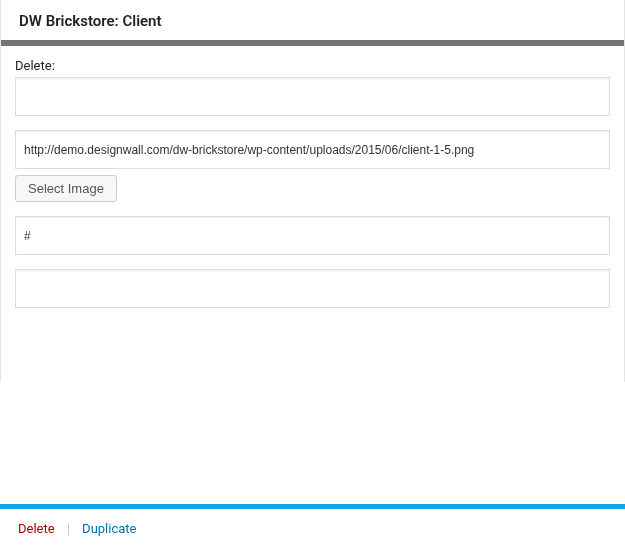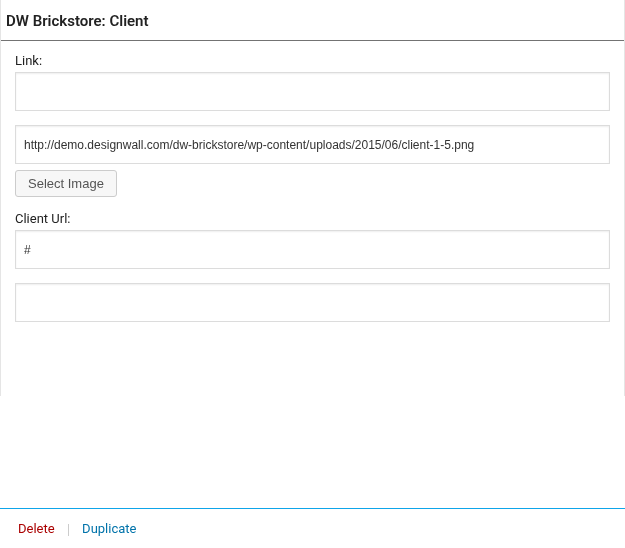--- a/index.html
+++ b/index.html
@@ -10,22 +10,22 @@
     width: 625px;
     height: 548px;
     position: relative;
   }
   .widget {
     border: 1px solid #e5e5e5;
     border-top: none;
     border-bottom: none;
   }
   .widget-header {
-    padding: 12px 14px 10px 5px;
-    border-bottom: 1px solid #737373;
+    padding: 12px 14px 10px 18px;
+    border-bottom: 6px solid #737373;
   }
   .widget-title {
     font-size: 15px;
     font-weight: 600;
     color: #222;
   }
   .widget-body {
     padding: 12px 14px 60px 14px;
   }
   .field {
@@ -60,21 +60,21 @@
   }
   .preview {
     margin: 6px 0 24px 0;
     padding: 4px 0;
   }
   .logo-svg { display: block; }
   .widget-footer {
     position: absolute;
     left: 0; right: 0; bottom: 0;
     padding: 12px 18px;
-    border-top: 1px solid #0ea5e9;
+    border-top: 5px solid #0ea5e9;
     font-size: 13px;
   }
   .link-delete {
     color: #a00;
     text-decoration: none;
     cursor: pointer;
   }
   .link-duplicate {
     color: #0073aa;
     text-decoration: none;
@@ -94,32 +94,31 @@
 
 <div class="widget">
 
   <div class="widget-header">
     <h3 class="widget-title">DW Brickstore: Client</h3>
   </div>
 
   <div class="widget-body">
 
     <div class="field">
-      <label class="field-label">Link:</label>
+      <label class="field-label">Delete:</label>
       <input type="text" class="text-input" value="" style="">
     </div>
 
     <div class="field">
       <input type="text" class="text-input" value="http://demo.designwall.com/dw-brickstore/wp-content/uploads/2015/06/client-1-5.png" style="">
       <button class="btn">Select Image</button>
 
     </div>
 
     <div class="field">
-      <label class="field-label">Client Url:</label>
       <input type="text" class="text-input" value="#" style="">
     </div>
 
     <div class="field">
       <input type="text" class="text-input" value="" style="">
     </div>
 
   </div>
 
   <div class="widget-footer">

